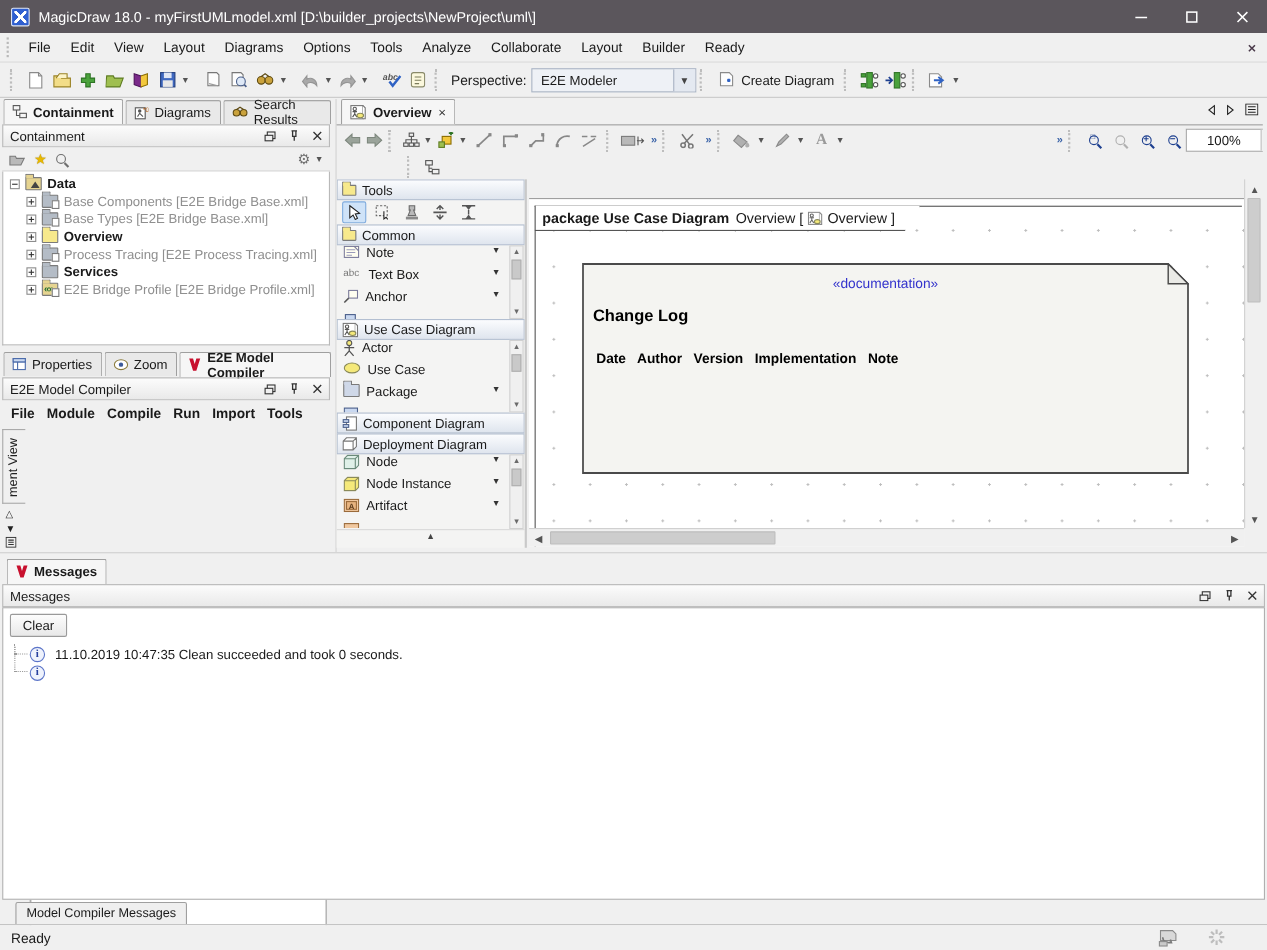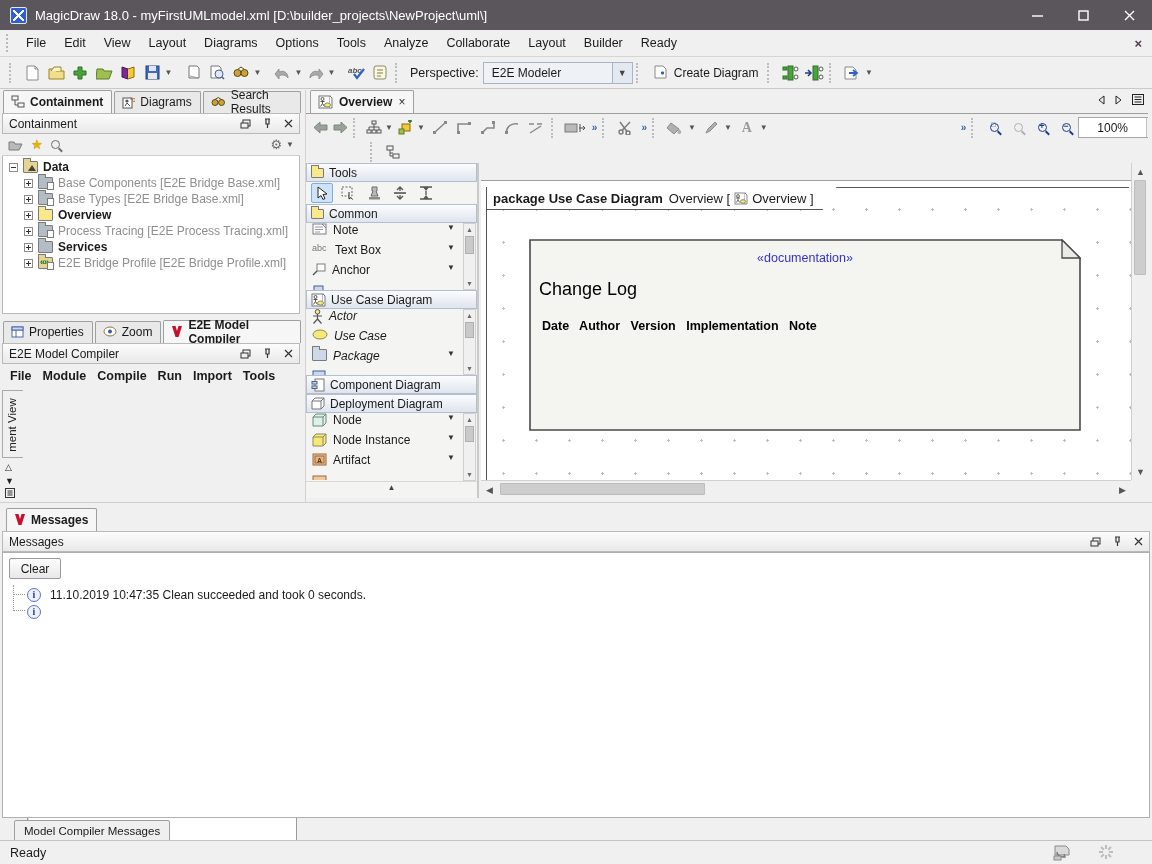--- a/index.html
+++ b/index.html
@@ -65,21 +65,21 @@
   .folder { width:15px; height:12px; border:1px solid #7a7a7a; border-radius:1px; position:relative; background:#b9c2cd; flex:none; }
   .folder::before { content:""; position:absolute; left:-1px; top:-4px; width:6px; height:3px; background:inherit; border:1px solid #7a7a7a; border-bottom:none; border-radius:1px 1px 0 0; }
   .folder.yellow { background:#f7e98c; }
   .folder.tan { background:#e6d491; }
   .folder.gray { background:#b4bcc6; }
   .folder .tri { position:absolute; left:4px; top:3px; width:0; height:0; border-left:4px solid transparent; border-right:4px solid transparent; border-bottom:6px solid #444; }
   .folder .pagecorner { position:absolute; right:-2px; bottom:-2px; width:7px; height:8px; background:#fff; border:1px solid #7a7a7a; }
   .folder .guill { position:absolute; left:1px; top:-1px; font-size:9px; color:#1a6b2a; font-weight:bold; letter-spacing:-1px; }
 
   
-  #bl-tabs { position:absolute; left:0; top:320px; width:303px; height:23px; display:flex; align-items:center; padding-left:3px; }
+  #bl-tabs { position:absolute; left:0; top:320px; width:303px; height:23px; display:flex; align-items:flex-start; padding-left:3px; }
   #compiler-header { left:2px; top:343px; width:298px; height:21px; }
   #compiler-menu { position:absolute; left:2px; top:364px; width:298px; height:24px; display:flex; align-items:center; gap:2px; padding-left:8px; background:#f0f0f0; }
   #compiler-menu span { padding:3px 9px 3px 0; font-size:12.5px; font-weight:bold; }
   #compiler-body { position:absolute; left:2px; top:388px; width:298px; height:114px; background:#f0f0f0; }
   #compiler-sidetab { position:absolute; left:2px; top:390px; width:21px; height:68px; border:1px solid #aaa; border-right:none; background:#f0f0f0; overflow:hidden; }
   #compiler-sidetab span { position:absolute; left:-36px; top:28px; transform:rotate(-90deg); transform-origin:center; display:block; width:90px; text-align:center; font-size:11.5px; color:#222; }
   .sidetab-ctrl { position:absolute; left:5px; font-size:9px; color:#222; }
   #compiler-white { position:absolute; left:25px; top:390px; width:270px; height:108px; background:#fff; border:1px solid #9a9a9a; box-shadow:inset 1px 1px 0 #d9d9d9; }
 
   
@@ -111,21 +111,21 @@
   
   #canvas { position:absolute; left:481px; top:180px; width:650px; height:317px; background:#fff; background-image:radial-gradient(#bdbdbd 1px, transparent 1.2px); background-size:33px 33px; background-position:6px 12px; border-top:1px solid #9f9f9f; overflow:hidden; }
   #frame-topline { position:absolute; left:5px; top:6px; width:643px; height:0; border-top:1.6px solid #555; }
   #frame-leftline { position:absolute; left:5px; top:6px; width:0; height:311px; border-left:1.6px solid #555; }
   #frame-header { position:absolute; left:5px; top:6px; height:23px; background:#fff; border:1.6px solid #555; border-top:none; display:flex; align-items:center; padding:0 18px 0 6px; clip-path:polygon(0 0, 100% 0, calc(100% - 14px) 100%, 0 100%); font-size:13px; white-space:nowrap; }
   #frame-header .kw { font-weight:bold; margin-right:6px; }
   #frame-header .nm { margin-right:4px; }
   #doc-note { position:absolute; left:48px; top:58px; width:552px; height:192px; }
   #doc-note svg.bg { position:absolute; left:0; top:0; }
   #doc-note .stereo { position:absolute; left:0; top:12px; width:100%; text-align:center; color:var(--doc-blue,#3333cc); font-size:12.5px; }
-  #doc-note .note-title { position:absolute; left:10px; top:40px; font-size:18px; font-weight:normal; color:#000; }
+  #doc-note .note-title { position:absolute; left:10px; top:40px; font-size:15px; font-weight:bold; color:#000; }
   #doc-note .note-cols { position:absolute; left:13px; top:80px; font-size:12.5px; font-weight:bold; word-spacing:7px; color:#000; }
 
   
   .sb { position:absolute; background:#f0f0f0; }
   #canvas-vsb { left:1131px; top:163px; width:17px; height:317px; border-left:1px solid #d0d0d0; }
   #canvas-hsb { left:481px; top:480px; width:650px; height:17px; border-top:1px solid #d0d0d0; }
   .sb-arr { position:absolute; display:flex; align-items:center; justify-content:center; color:#555; font-size:9px; width:17px; height:17px; }
   .sb-thumb { position:absolute; background:#cdcdcd; border:1px solid #bdbdbd; border-radius:1px; }
   #right-strip { position:absolute; left:1148px; top:90px; width:4px; height:412px; background:#f0f0f0; }
 
@@ -780,21 +780,21 @@
         <svg width="15" height="14">
           <rect x="1" y="1" width="11" height="12" fill="#fff" stroke="#777"></rect>
           <path d="M12 1 l2 2 v10 h-2" fill="#fff" stroke="#777"></path>
           <circle cx="4.5" cy="4" r="1.5" fill="none" stroke="#555"></circle>
           <path d="M4.5 5.5 v3 M2.5 6.5 h4 M4.5 8.5 l-2 3 M4.5 8.5 l2 3" stroke="#555" fill="none"></path>
           <ellipse cx="9.5" cy="10" rx="3" ry="2" fill="#f5e97a" stroke="#8a8a5a"></ellipse>
         </svg>
       </span>
     <span>Use Case Diagram</span>
   </div>
-  <div style="position:relative; height:66px;font-style:italic;">
+  <div style="position:relative; height:66px;">
     <div class="pal-row">
       <span class="ic" style="width:11px;height:15px;">
           <svg width="11" height="15">
             <circle cx="5.5" cy="2.8" r="2.3" fill="#f5e97a" stroke="#555"></circle>
             <path d="M5.5 5 v5 M1 7 h9 M5.5 10 l-4 4.5 M5.5 10 l4 4.5" fill="none" stroke="#555" stroke-width="1.2"></path>
           </svg>
         </span>
       <span>Actor</span>
     </div>
     <div class="pal-row">

